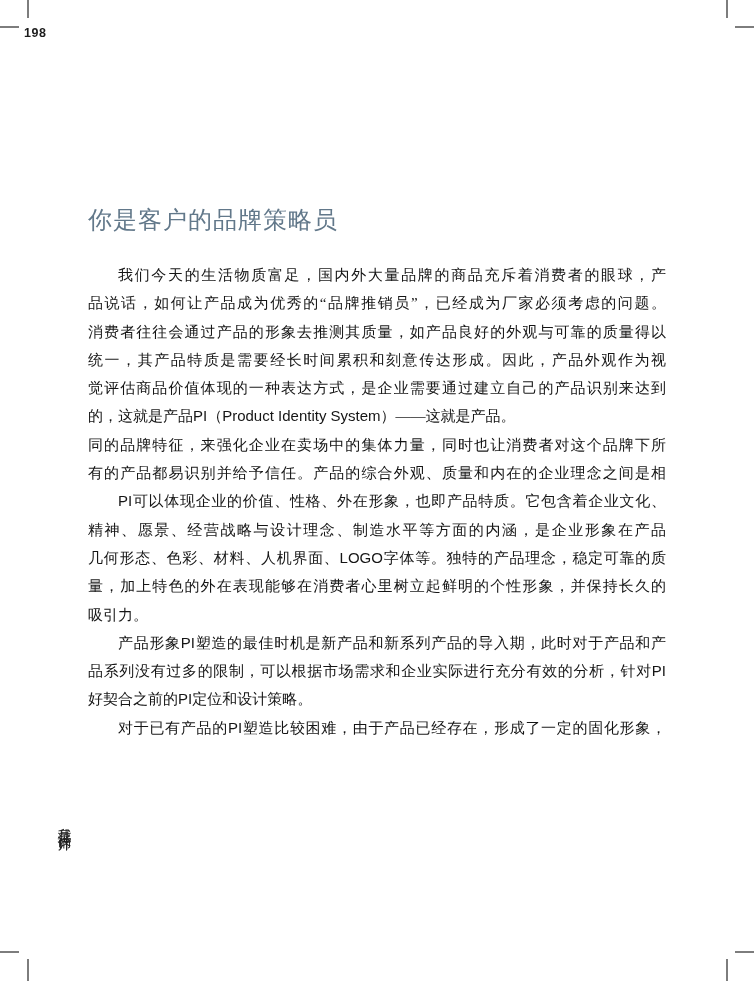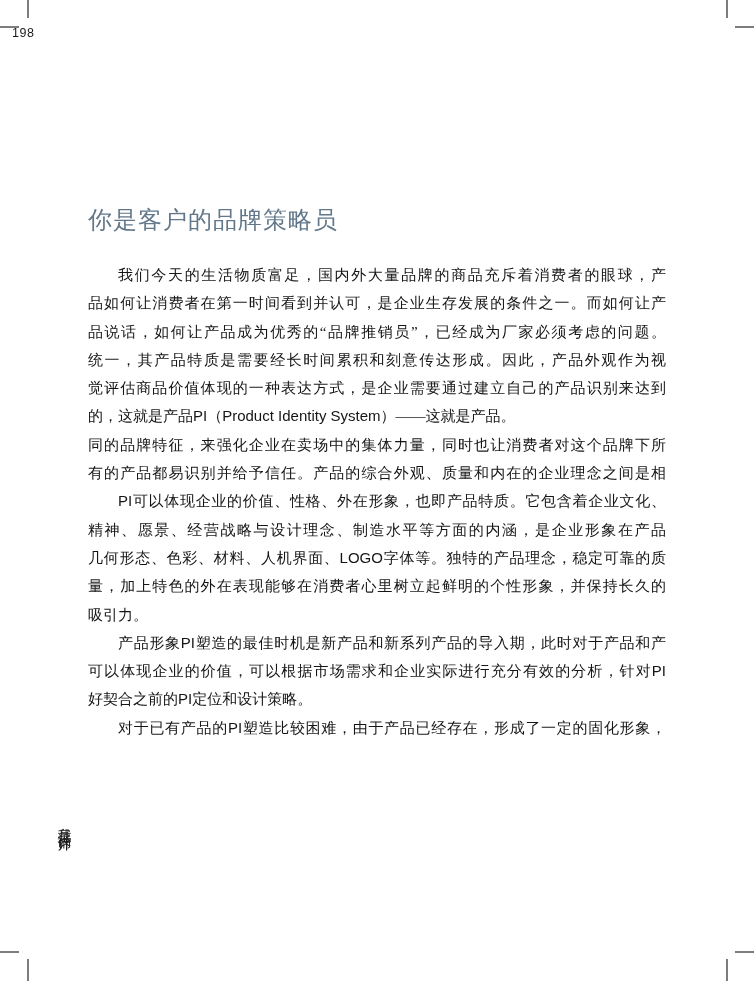--- a/index.html
+++ b/index.html
@@ -16,25 +16,26 @@
   .crop.tl-h { left: 0; top: 26px; width: 19px; height: 2px; }
   .crop.tr-v { left: 726px; top: 0; width: 2px; height: 18px; }
   .crop.tr-h { left: 735px; top: 26px; width: 19px; height: 2px; }
   .crop.bl-h { left: 0; top: 951px; width: 19px; height: 2px; }
   .crop.bl-v { left: 27px; top: 959px; width: 2px; height: 22px; }
   .crop.br-h { left: 735px; top: 951px; width: 19px; height: 2px; }
   .crop.br-v { left: 726px; top: 959px; width: 2px; height: 22px; }
 
   .page-number {
     position: absolute;
-    left: 12px; top: 26px;
+    left: 24px; top: 26px;
     font-family: "Liberation Sans", sans-serif;
     font-size: 12.5px;
     color: #1c1c1c;
     letter-spacing: 0.5px;
+    font-weight: bold;
   }
 
   .chapter-title {
     position: absolute;
     left: 88px; top: 204px;
     margin: 0;
     font-family: Liberation Serif, serif;
     font-size: 24px;
     font-weight: normal;
     letter-spacing: 1px;
@@ -83,32 +84,32 @@
   <div class="crop bl-v"></div>
   <div class="crop br-h"></div>
   <div class="crop br-v"></div>
 
   <div class="page-number">198</div>
 
   <h1 class="chapter-title" style="color: rgb(98, 120, 138);">你是客户的品牌策略员</h1>
 
   <div class="article-body">
       <div class="line indent"><span>我们今天的生活物质富足，国内外大量品牌的商品充斥着消费者的眼球，产</span></div>
-      <div class="line"><span>品如何让消费者在第一时间看到并认可，是企业生存发展的条件之一。而如何让产</span></div>
       <div class="line"><span>品说话，如何让产品成为优秀的“品牌推销员”，已经成为厂家必须考虑的问题。</span></div>
+      <div class="line"><span>消费者往往会通过产品的形象去推测其质量，如产品良好的外观与可靠的质量得以</span></div>
       <div class="line"><span>统一，其产品特质是需要经长时间累积和刻意传达形成。因此，产品外观作为视</span></div>
       <div class="line"><span>觉评估商品价值体现的一种表达方式，是企业需要通过建立自己的产品识别来达到</span></div>
       <div class="line final"><span>的，这就是产品</span><span class="latin">PI</span><span>（</span><span class="latin">Product Identity System</span><span>）——这就是产品。</span></div>
       <div class="line"><span>同的品牌特征，来强化企业在卖场中的集体力量，同时也让消费者对这个品牌下所</span></div>
       <div class="line"><span>有的产品都易识别并给予信任。产品的综合外观、质量和内在的企业理念之间是相</span></div>
       <div class="line indent"><span class="latin">PI</span><span>可以体现企业的价值、性格、外在形象，也即产品特质。它包含着企业文化、</span></div>
       <div class="line"><span>精神、愿景、经营战略与设计理念、制造水平等方面的内涵，是企业形象在产品</span></div>
       <div class="line"><span>几何形态、色彩、材料、人机界面、</span><span class="latin">LOGO</span><span>字体等。独特的产品理念，稳定可靠的质</span></div>
       <div class="line"><span>量，加上特色的外在表现能够在消费者心里树立起鲜明的个性形象，并保持长久的</span></div>
       <div class="line final"><span>吸引力。</span></div>
       <div class="line indent"><span>产品形象</span><span class="latin">PI</span><span>塑造的最佳时机是新产品和新系列产品的导入期，此时对于产品和产</span></div>
-      <div class="line"><span>可以体现企业的价值，可以根据市场需求和企业实际进行充分有效的分析，针对</span><span class="latin">PI</span></div>
+      <div class="line"><span>品系列没有过多的限制，可以根据市场需求和企业实际进行充分有效的分析，针对</span><span class="latin">PI</span></div>
       <div class="line final"><span>好契合之前的</span><span class="latin">PI</span><span>定位和设计策略。</span></div>
       <div class="line indent"><span>对于已有产品的</span><span class="latin">PI</span><span>塑造比较困难，由于产品已经存在，形成了一定的固化形象，</span></div>
     </div>
 
   <div class="spine-title">我是设计师</div>
 </div>
 
 </body></html>

